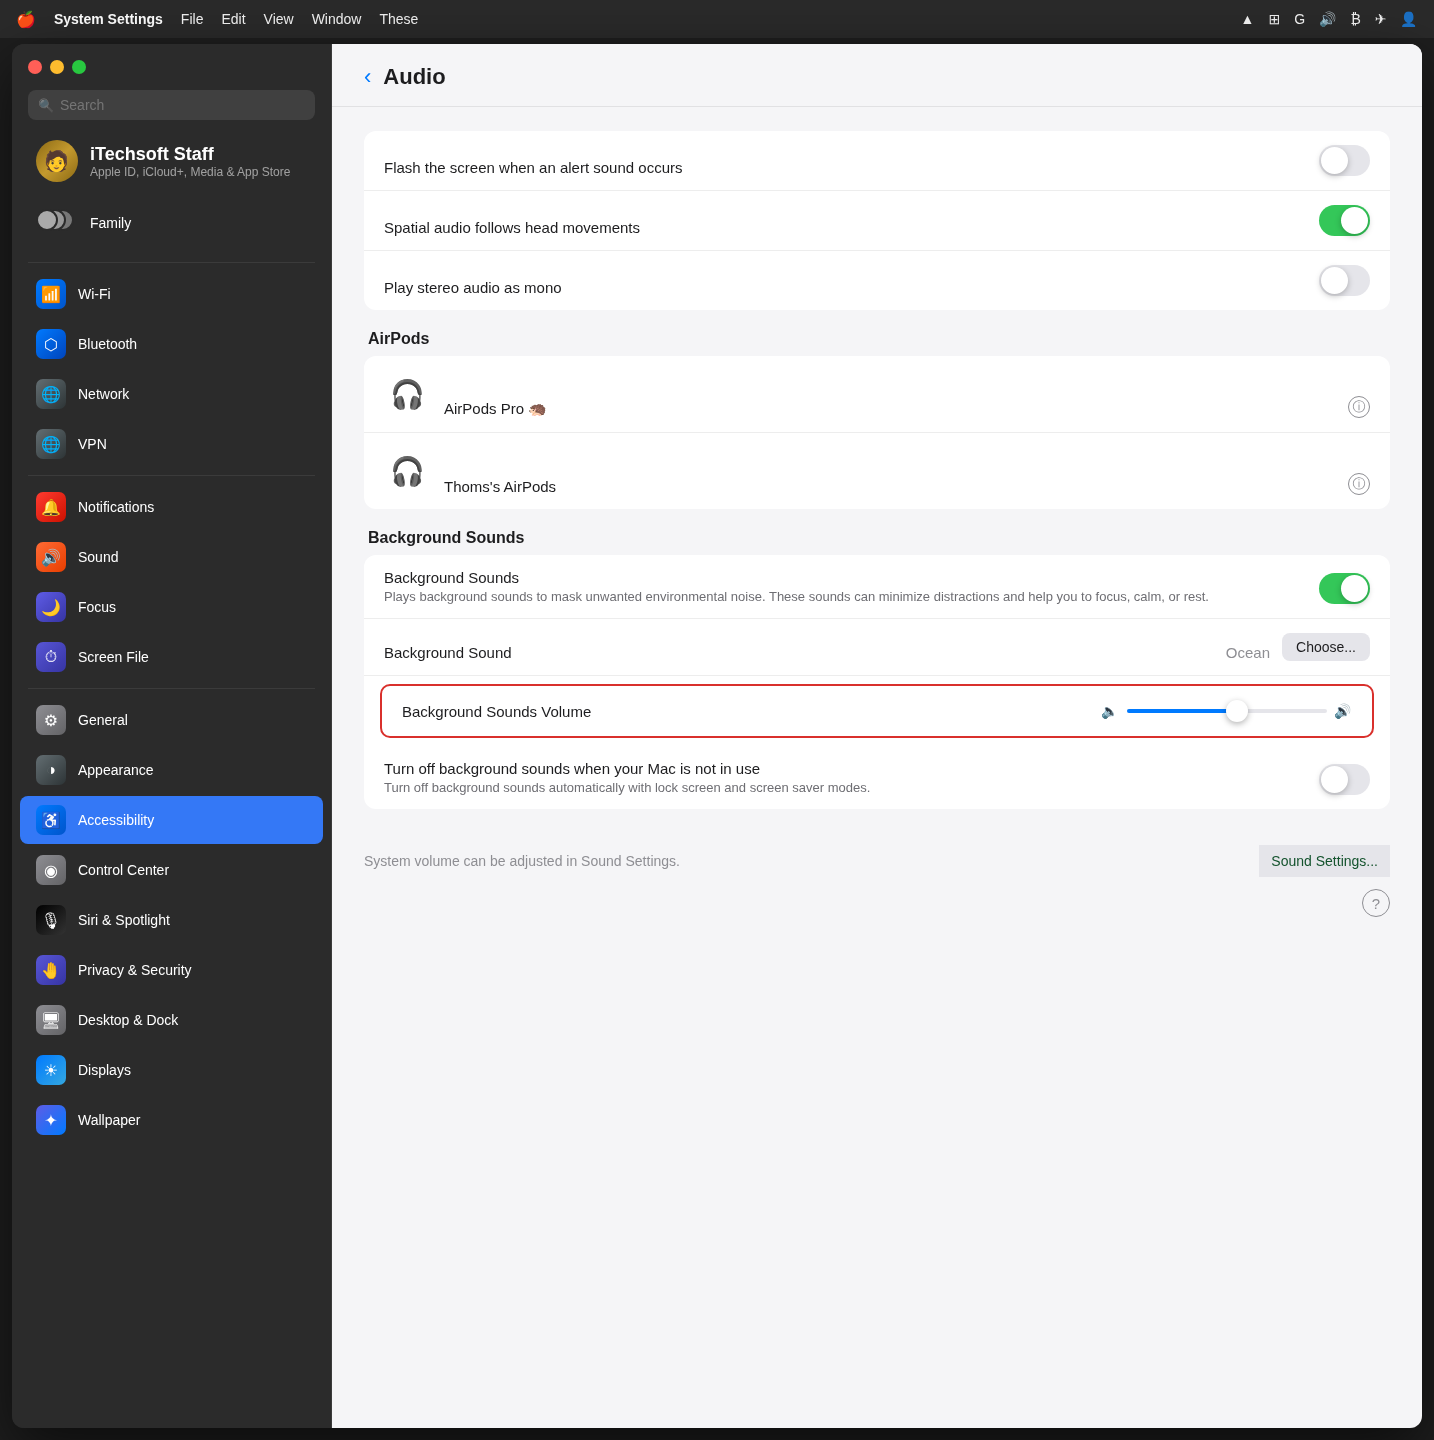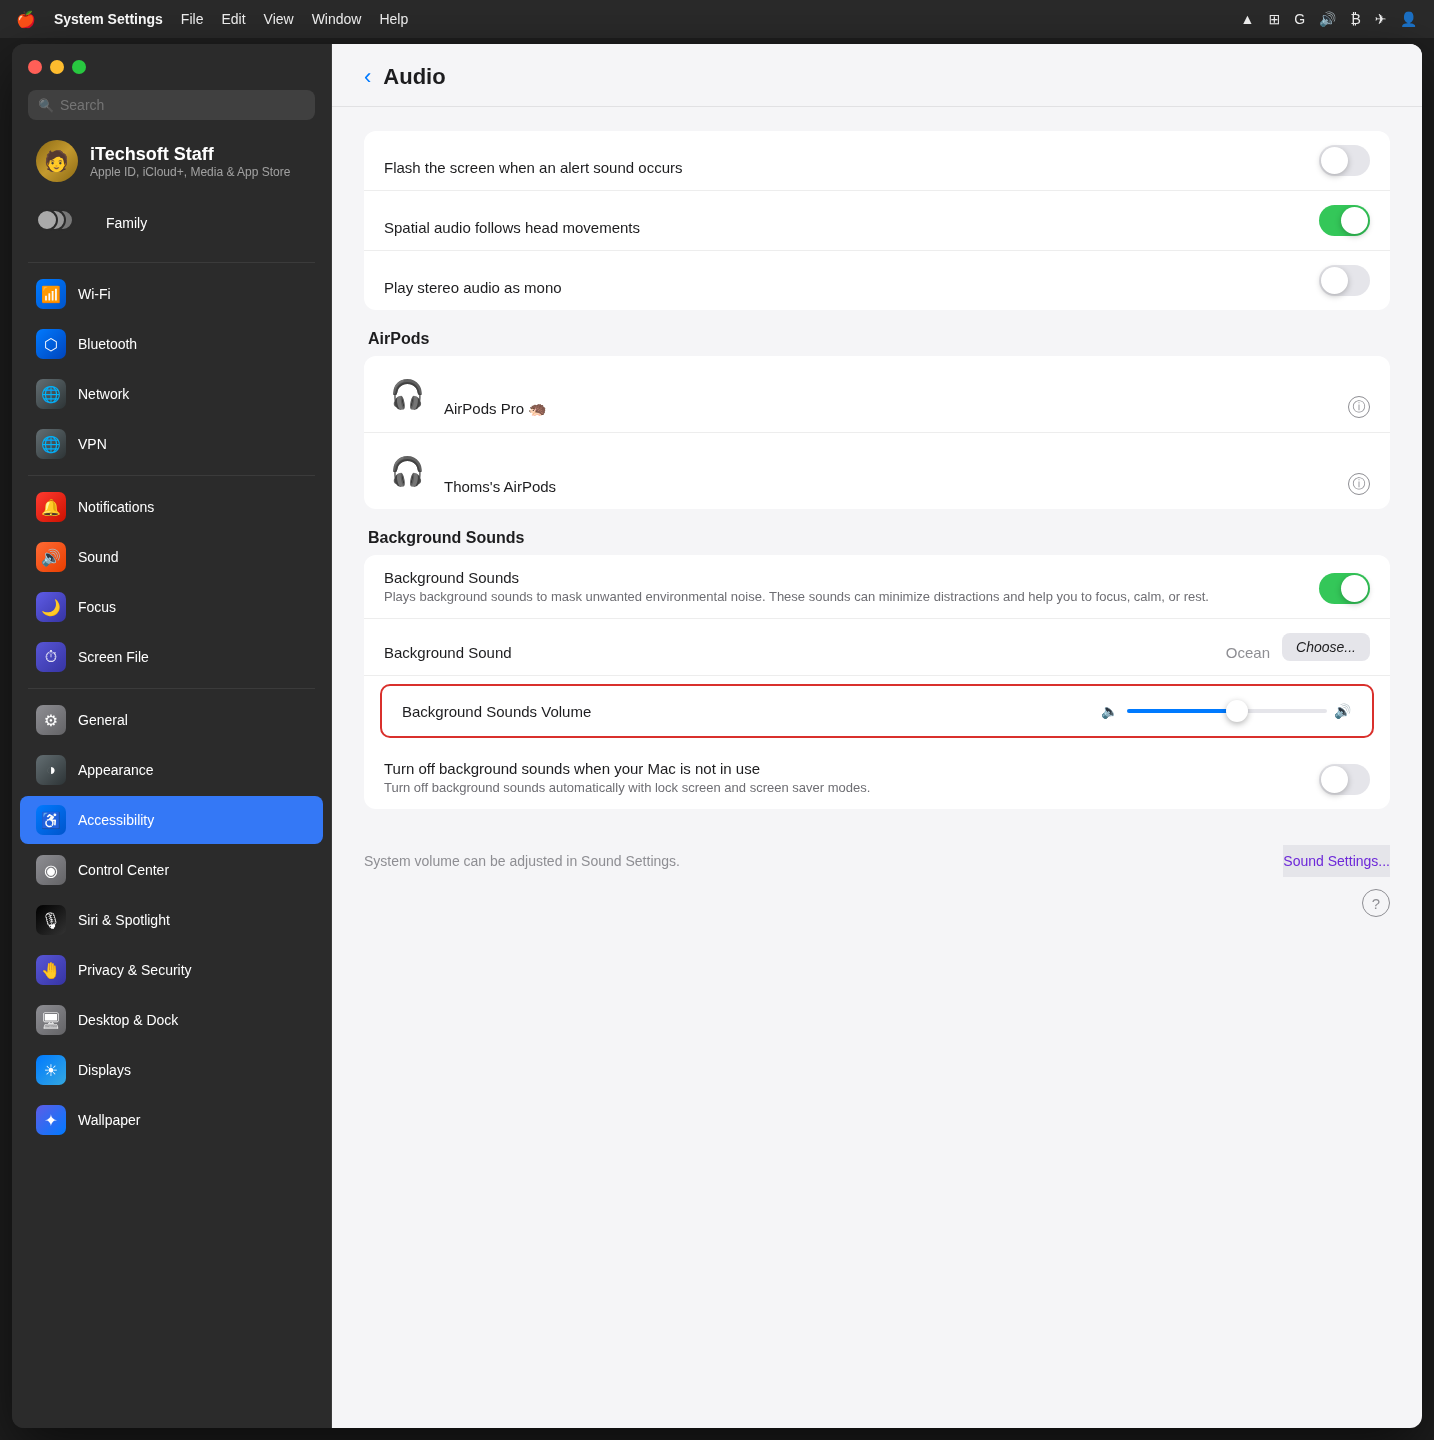--- a/index.html
+++ b/index.html
@@ -140,21 +140,21 @@
       overflow: hidden;
     }
     .user-info { display: flex; flex-direction: column; }
     .user-name { font-size: 18px; font-weight: 600; color: #fff; }
     .user-sub { font-size: 12px; color: rgba(255,255,255,0.55); }
 
     
     .family-item {
       display: flex;
       align-items: center;
-      gap: 28px;
+      gap: 12px;
       padding: 8px 16px;
       margin: 0 8px 4px 8px;
       border-radius: 8px;
       cursor: pointer;
     }
     .family-icon {
       width: 42px;
       height: 42px;
       display: flex;
       align-items: center;
@@ -410,21 +410,20 @@
     
     .choose-btn {
       background: #e5e5ea;
       border: none;
       border-radius: 8px;
       padding: 6px 14px;
       font-size: 14px;
       color: #1d1d1f;
       cursor: pointer;
       font-weight: 500;
-      font-style: italic;
     }
     .sound-value {
       font-size: 15px;
       color: #8e8e93;
       margin-right: 12px;
     }
 
     
     .bottom-note {
       display: flex;
@@ -435,23 +434,23 @@
     }
     .bottom-note-text {
       font-size: 14px;
       color: #8e8e93;
       flex: 1;
     }
     .sound-settings-btn {
       background: #e5e5ea;
       border: none;
       border-radius: 0;
-      padding: 8px 0;
+      padding: 8px 12px;
       font-size: 14px;
-      color: #6d28d9;
+      color: #14532d;
       cursor: pointer;
       font-weight: 500;
       white-space: nowrap;
     }
 
     
     .help-btn {
       width: 28px;
       height: 28px;
       border-radius: 50%;
@@ -476,21 +475,21 @@
 </head>
 <body>
 
 <div class="menubar">
   <span class="menubar-apple">🍎</span>
   <span class="menubar-app-name">System Settings</span>
   <span class="menubar-menu">File</span>
   <span class="menubar-menu">Edit</span>
   <span class="menubar-menu">View</span>
   <span class="menubar-menu">Window</span>
-  <span class="menubar-menu">Help</span>
+  <span class="menubar-menu">These</span>
   <div class="menubar-spacer"></div>
   <div class="menubar-icons">
     <span class="menubar-icon">▲</span>
     <span class="menubar-icon">⊞</span>
     <span class="menubar-icon">G</span>
     <span class="menubar-icon">🔊</span>
     <span class="menubar-icon">₿</span>
     <span class="menubar-icon">✈</span>
     <span class="menubar-icon">👤</span>
   </div>

